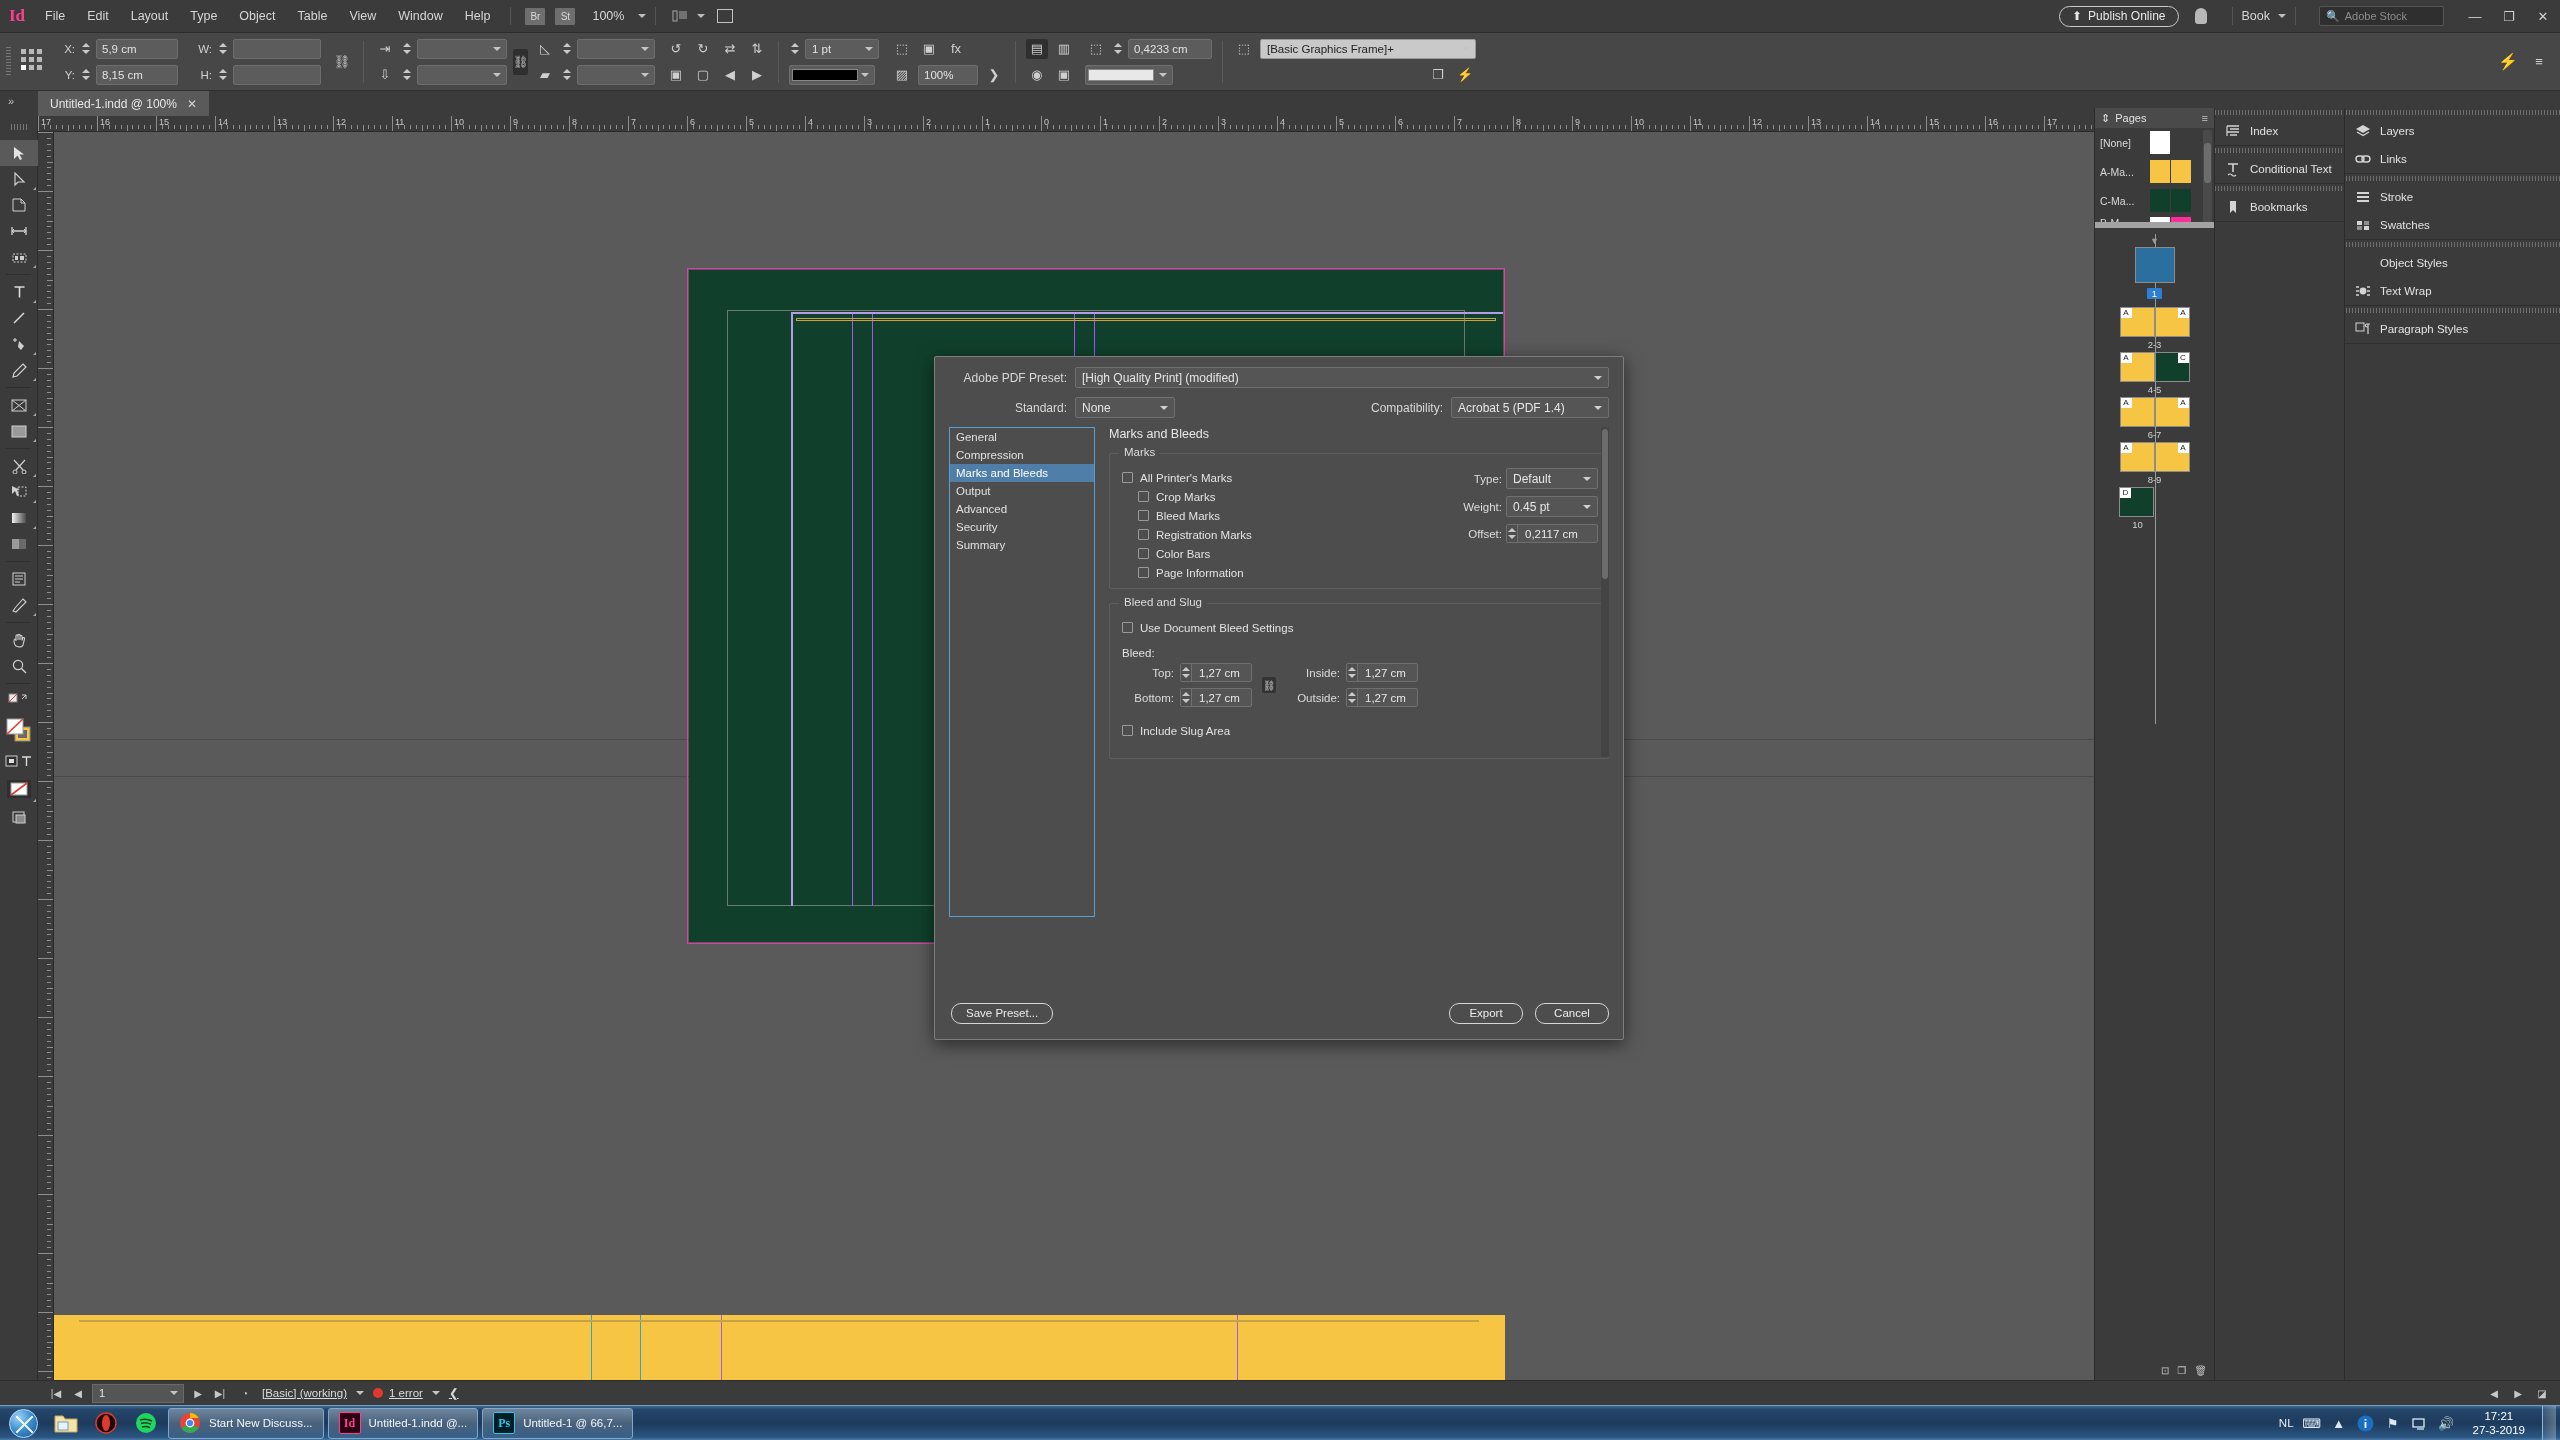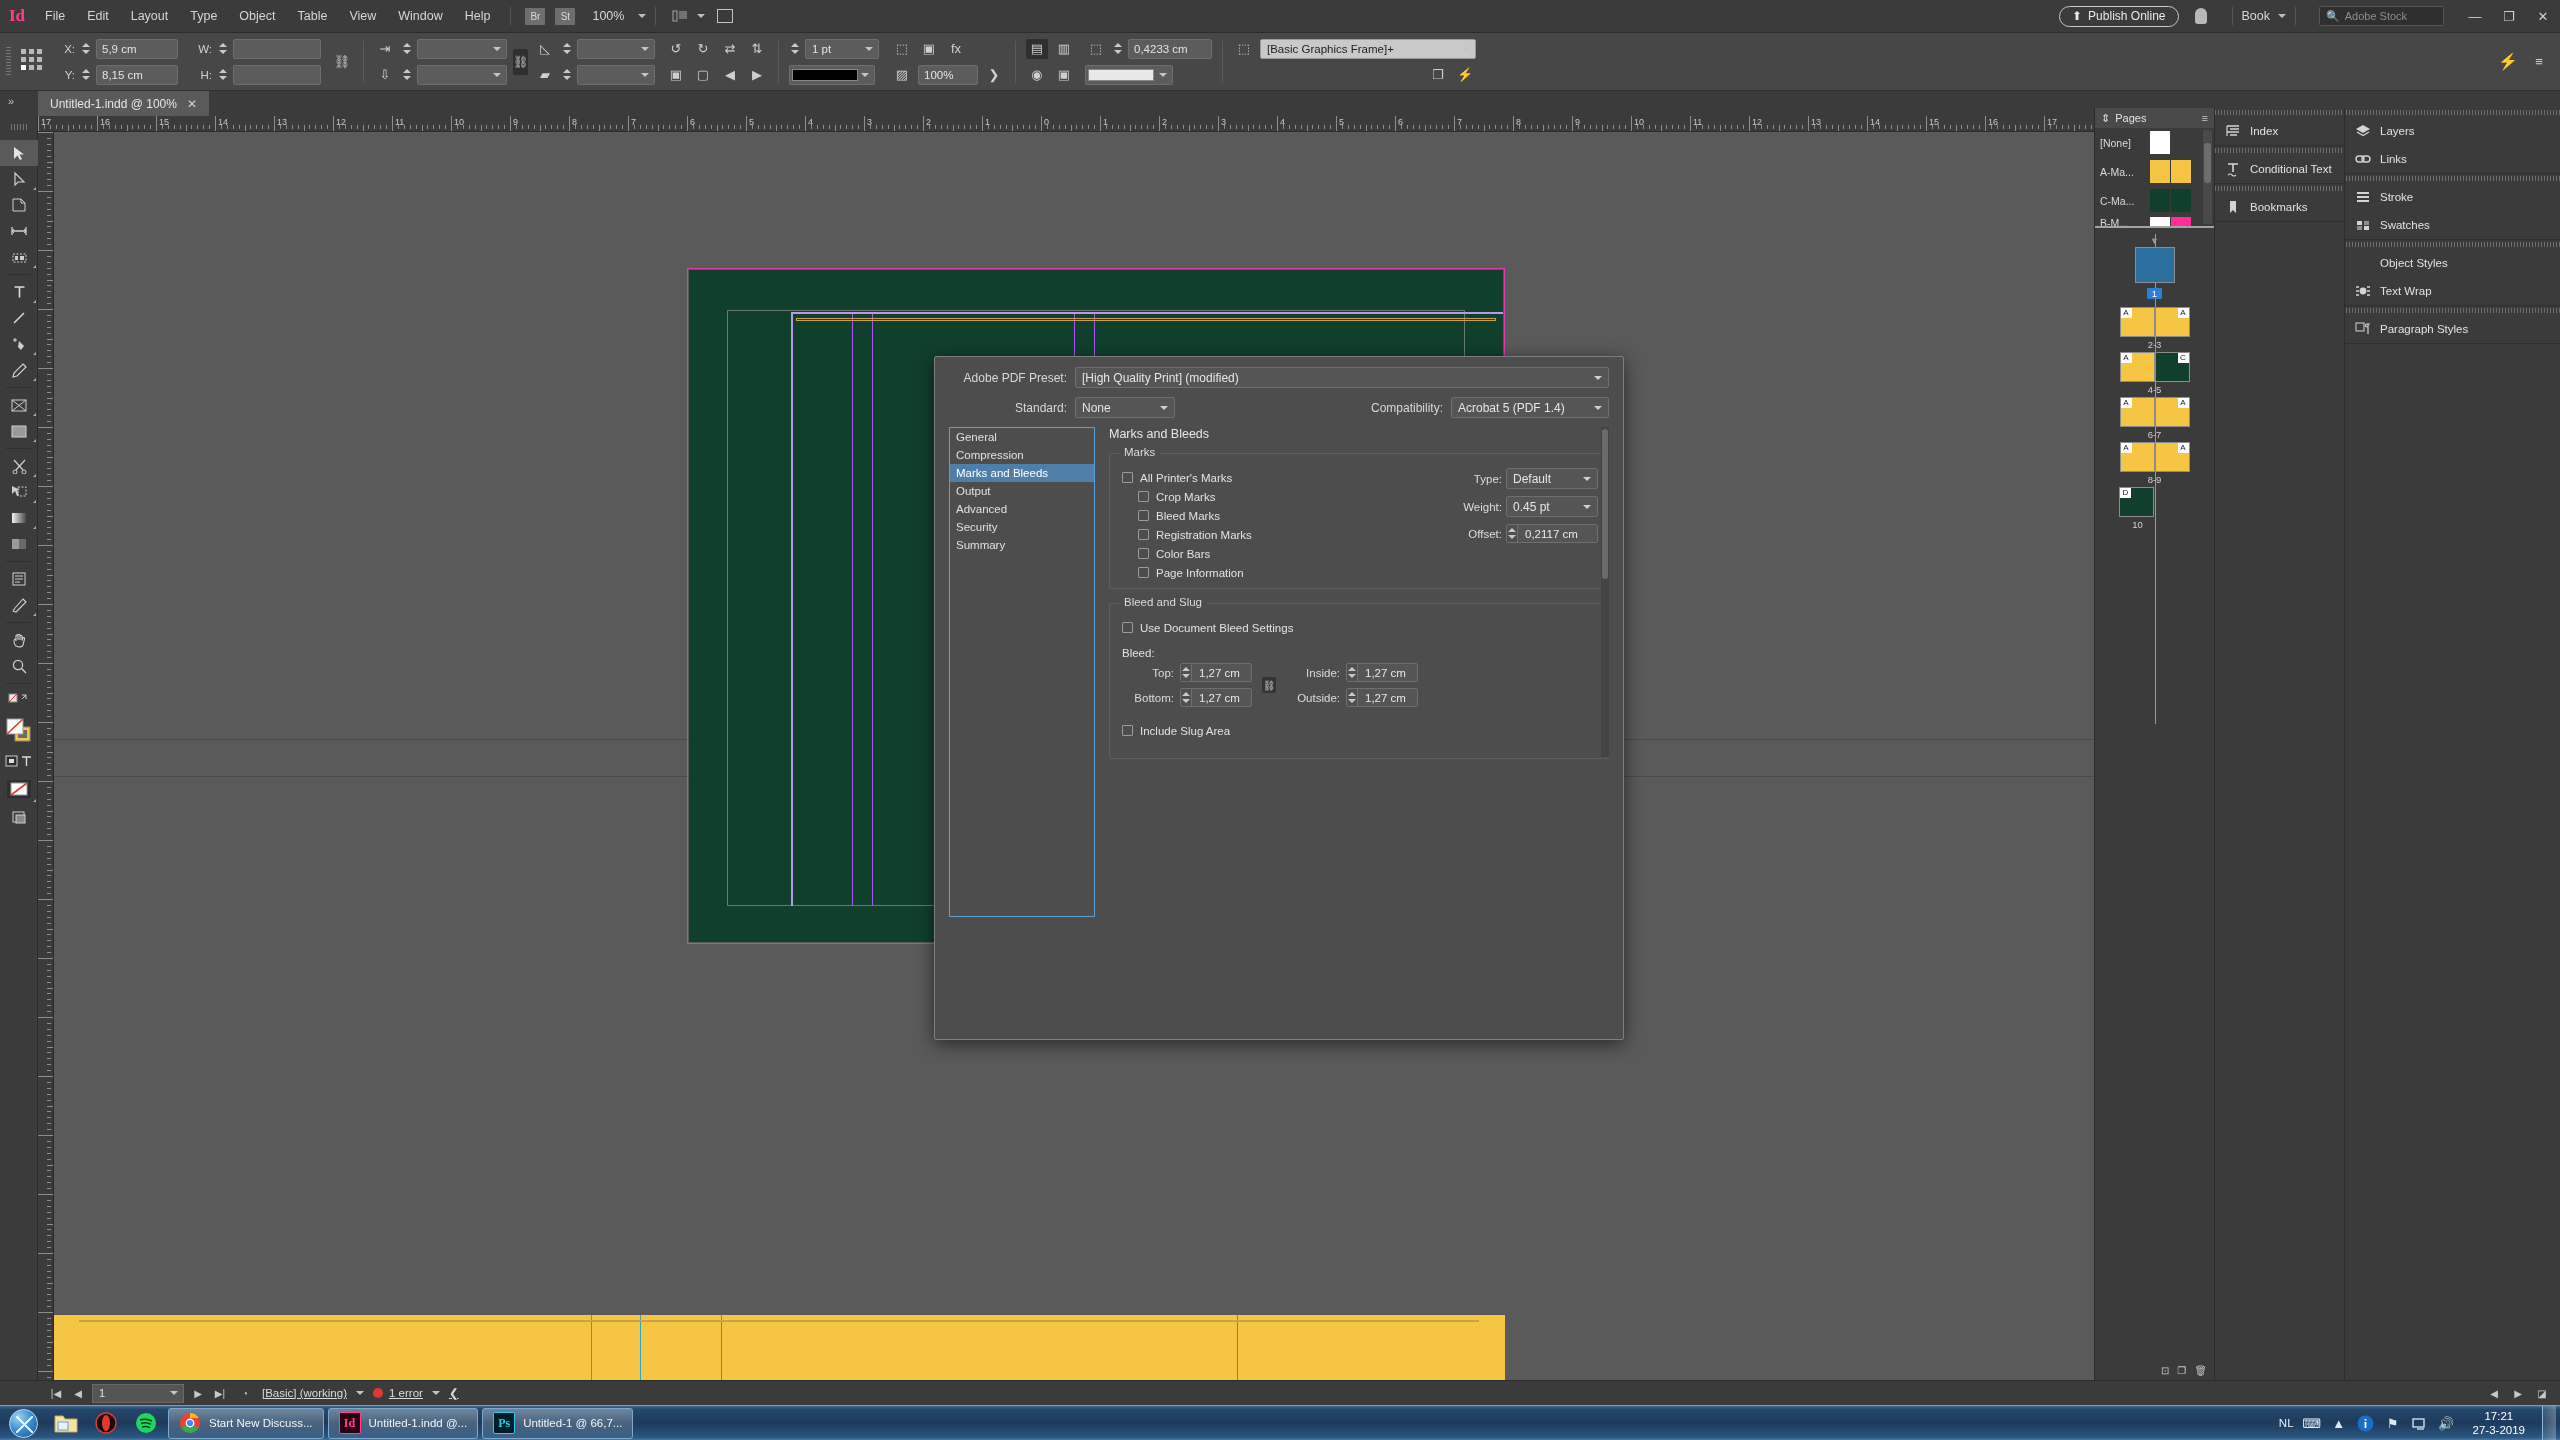--- a/index.html
+++ b/index.html
@@ -267,21 +267,21 @@
   
   .pagespanel {
     position: absolute; left: 2094px; top: 108px; width: 120px; height: 1272px;
     background: #3b3b3b; border-left: 1px solid #2c2c2c;
   }
   .pp-head {
     height: 20px; background: #4a4a4a; display: flex; align-items: center;
     gap: 5px; padding: 0 6px; color: #e2e2e2; font-size: 11px;
   }
   .pp-menu { margin-left: auto; color: #c5c5c5; font-size: 11px; }
-  .masters { height: 100px; position: relative; border-bottom: 2px solid #a3a3a3; overflow: hidden; }
+  .masters { height: 100px; position: relative; border-bottom: 6px solid #a3a3a3; overflow: hidden; }
   .mrow { display: flex; align-items: center; height: 29px; padding-left: 5px; gap: 6px; }
   .mname { color: #d8d8d8; font-size: 10.5px; width: 44px; }
   .mthumb { display: flex; gap: 1px; }
   .mthumb i { display: block; width: 20px; height: 23px; }
   .ppscroll { position: absolute; right: 2px; top: 2px; width: 9px; height: 94px; background: #4a4a4a; border-radius: 2px; }
   .ppscroll i { position: absolute; left: 1px; top: 13px; width: 7px; height: 40px; background: #6d6d6d; border-radius: 3px; }
 
   .spreads { position: relative; padding-top: 8px; }
   .spine { position: absolute; left: 60px; top: 6px; width: 1px; height: 490px; background: #9a9a9a; }
   .spread { position: relative; margin-bottom: 2px; text-align: center; }
@@ -1596,20 +1596,25 @@
           </div>
         </div>
 
         <div class="scrollstrip">
             <i></i>
           </div>
       </div>
     </div>
   </div>
 
+  <div class="dlg-footer">
+    <button class="pill">Save Preset...</button>
+    <button class="pill" style="margin-left:auto;width:74px;justify-content:center">Export</button>
+    <button class="pill" style="margin-left:12px;width:74px;justify-content:center">Cancel</button>
+  </div>
 </div>
 
 <div class="pagespanel">
   <div class="pp-head">
     <span>⇕</span>
     <span>Pages</span>
     <span class="pp-menu">≡</span>
   </div>
 
   <div class="masters">

